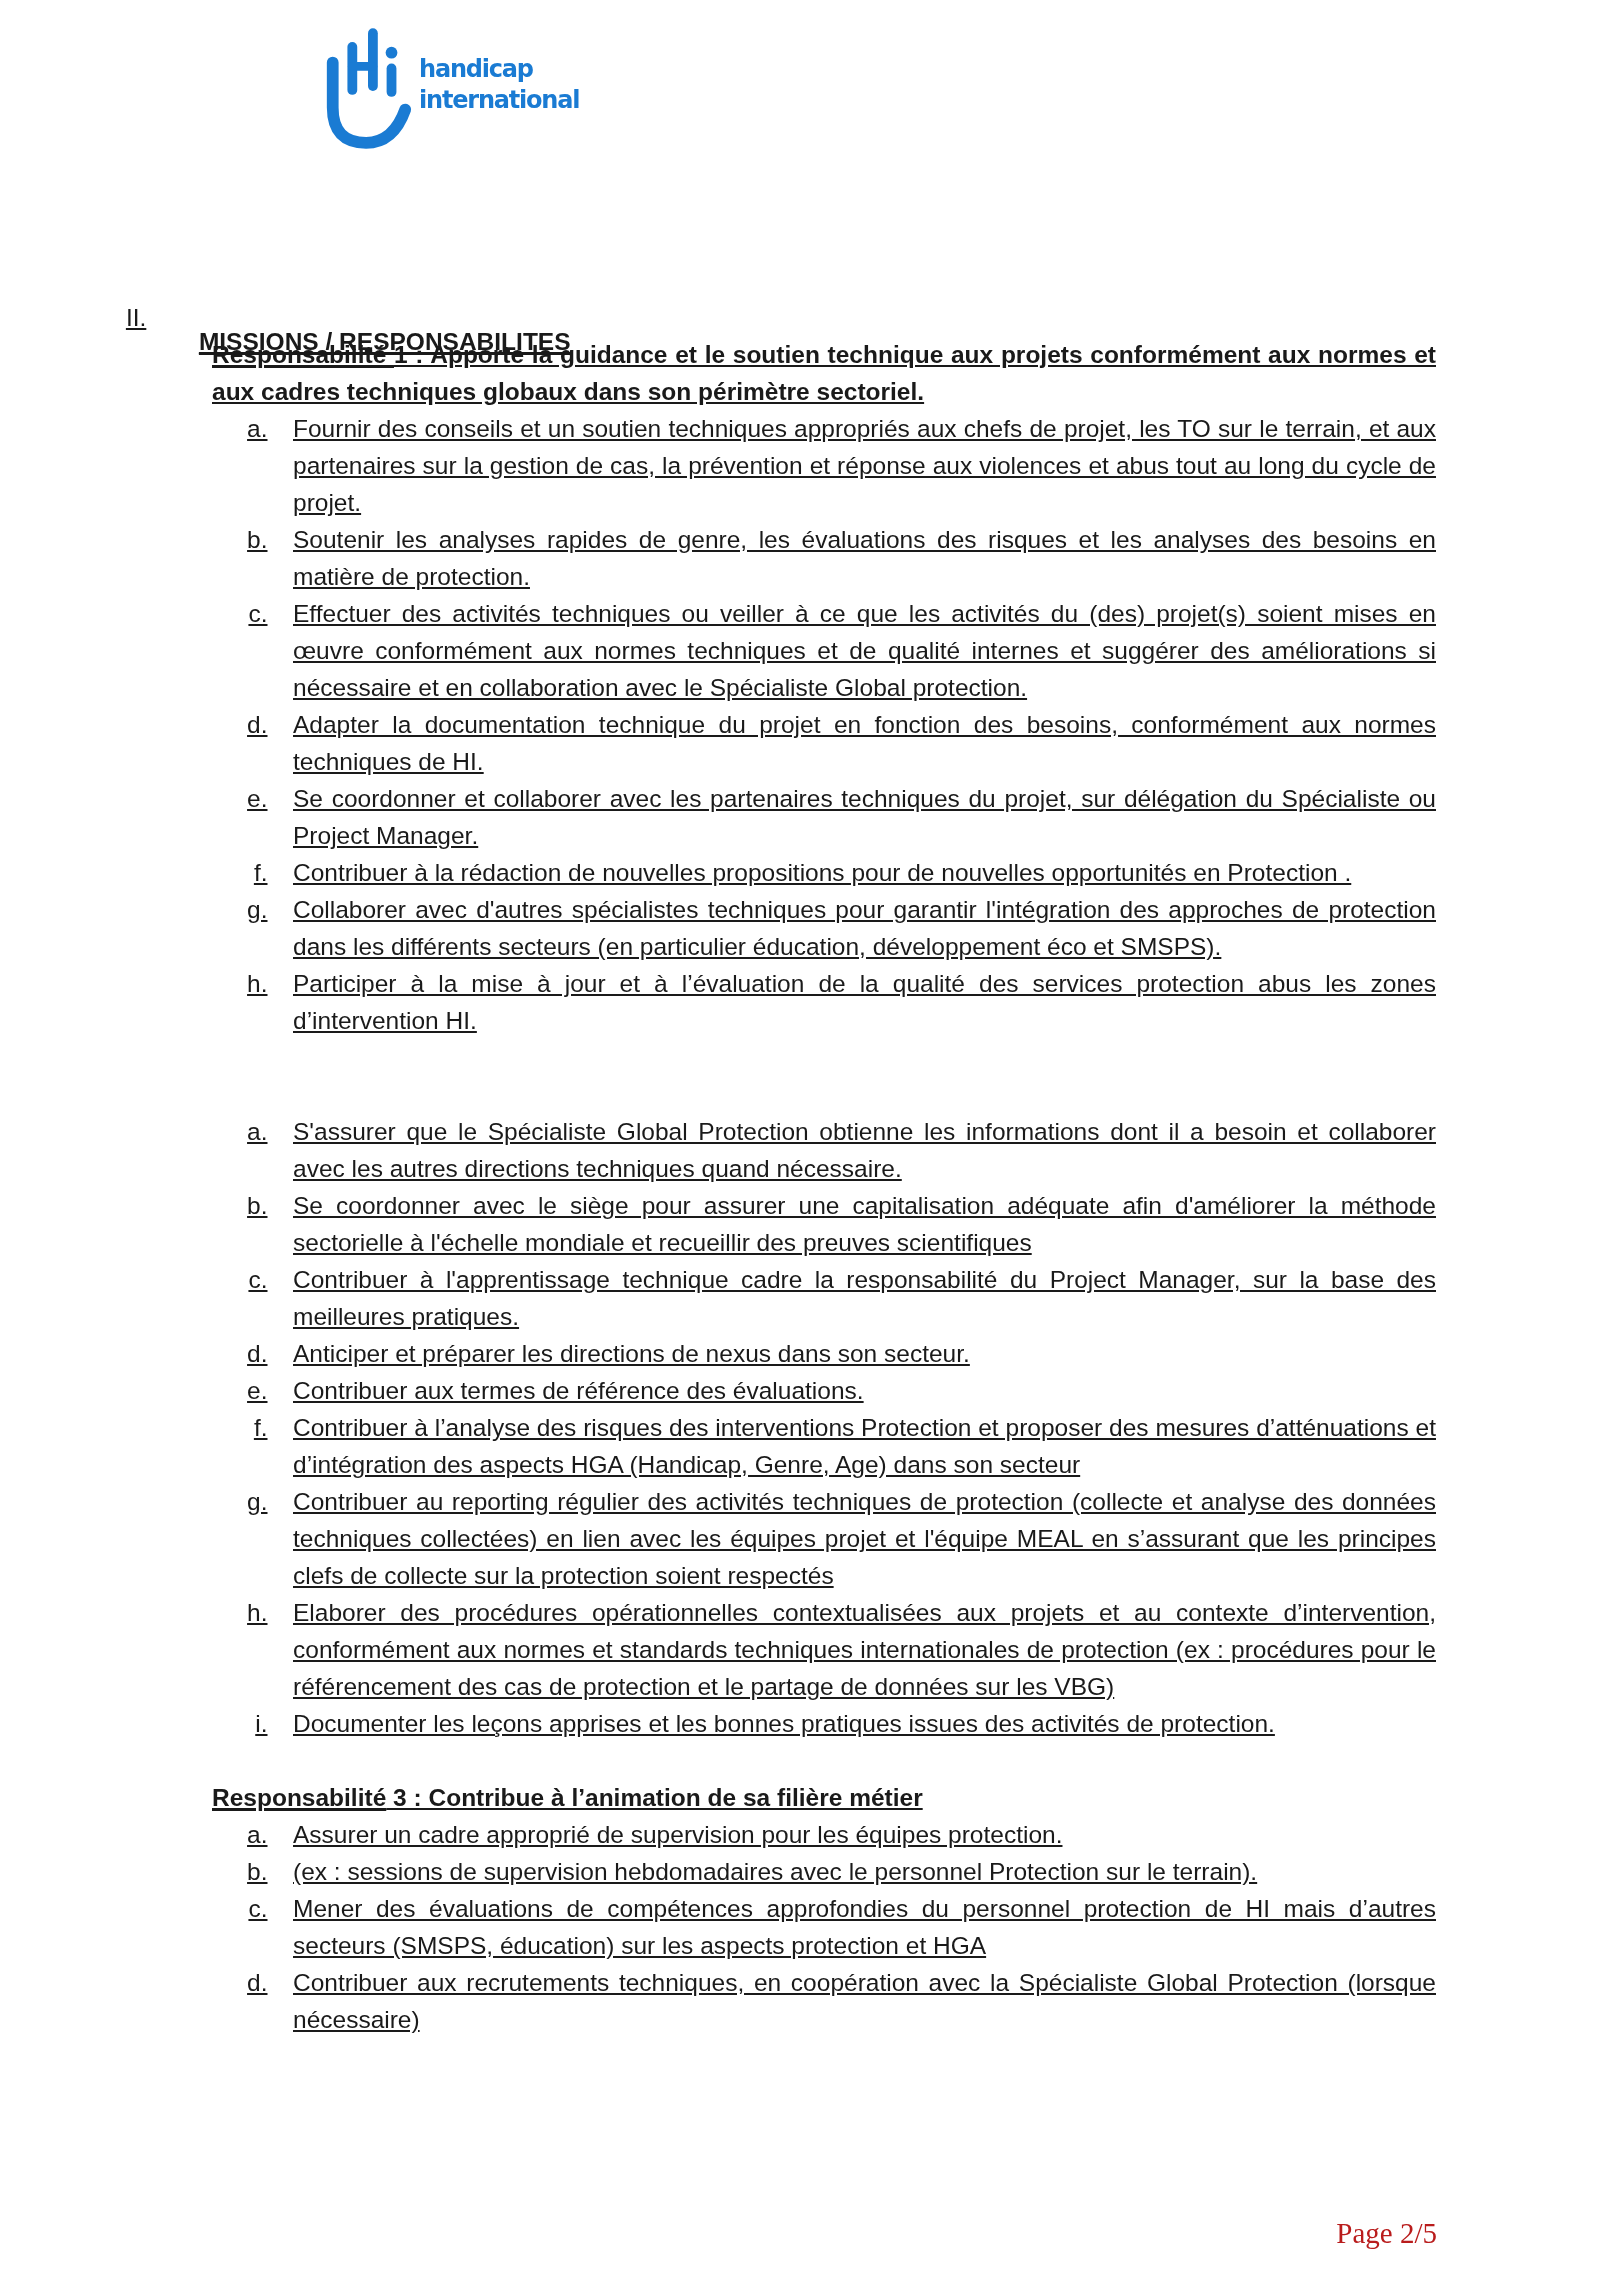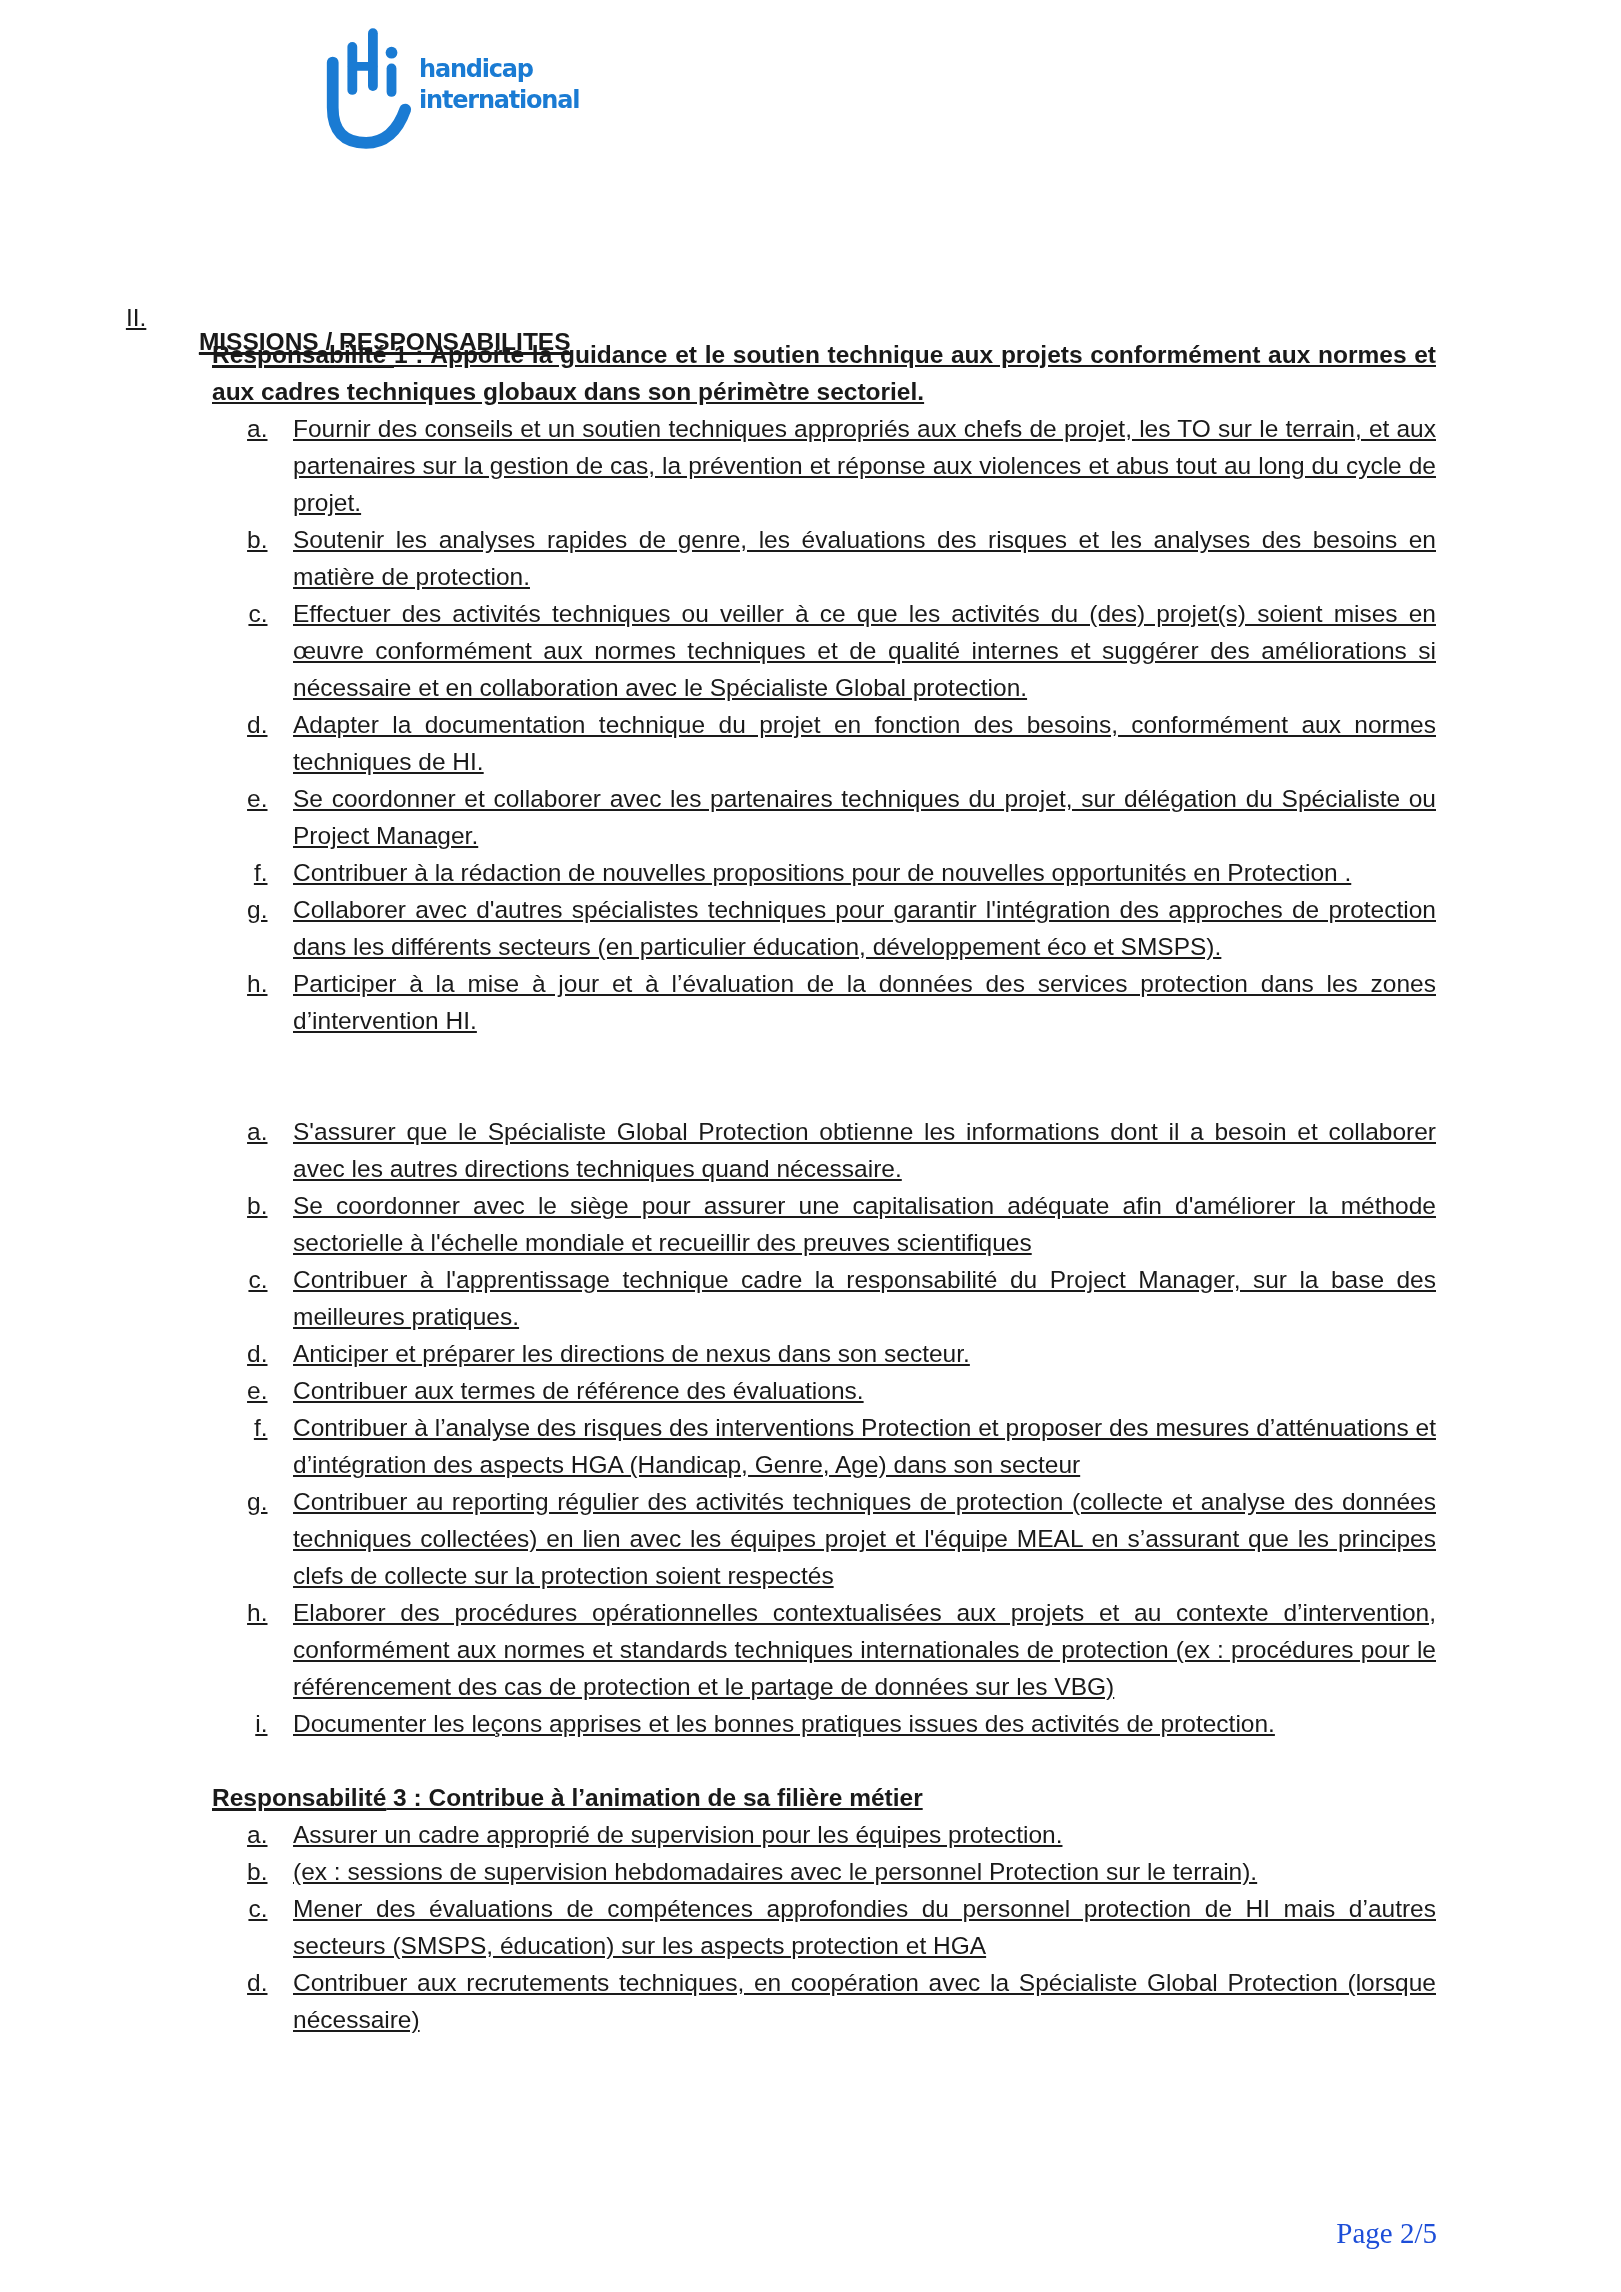--- a/index.html
+++ b/index.html
@@ -104,21 +104,21 @@
     }
     .spacer-large { height: 74px; }
     .spacer-small { height: 37px; }
 
     .page-number {
       position: absolute;
       right: 184px;
       top: 2217px;
       font-family: "Liberation Serif", "DejaVu Serif", serif;
       font-size: 29px;
-      color: #1d4ed8;
+      color: #b91c1c;
     }
   </style>
 </head>
 <body>
 
 <div class="logo">
   <svg class="mark" viewBox="0 0 100 125">
     <g fill="none" stroke="#1a7bd3" stroke-linecap="round">
 
       <path d="M14 36 L14 82 Q14 118 48 118 Q76 118 88 84" stroke-width="12"></path>
@@ -169,21 +169,21 @@
       <li>
           <span class="marker">f.</span>
           <span class="txt">Contribuer à la rédaction de nouvelles propositions pour de nouvelles opportunités en Protection .</span>
         </li>
       <li>
           <span class="marker">g.</span>
           <span class="txt">Collaborer avec d'autres spécialistes techniques pour garantir l'intégration des approches de protection dans les différents secteurs (en particulier éducation, développement éco et SMSPS).</span>
         </li>
       <li>
           <span class="marker">h.</span>
-          <span class="txt">Participer à la mise à jour et à l’évaluation de la données des services protection dans les zones d’intervention HI.</span>
+          <span class="txt">Participer à la mise à jour et à l’évaluation de la qualité des services protection abus les zones d’intervention HI.</span>
         </li>
     </ol>
   </div>
 
   <div class="spacer-large"></div>
 
   <div class="resp-block">
     <ol class="items">
       <li>
           <span class="marker">a.</span>

